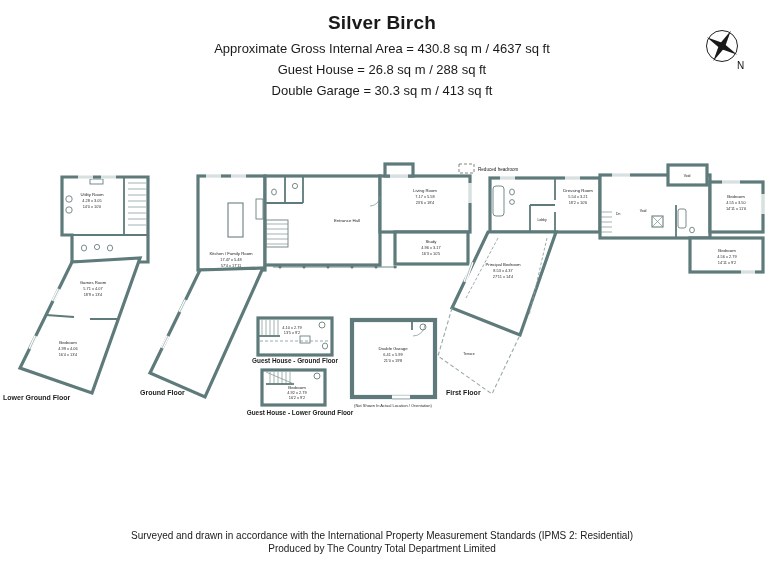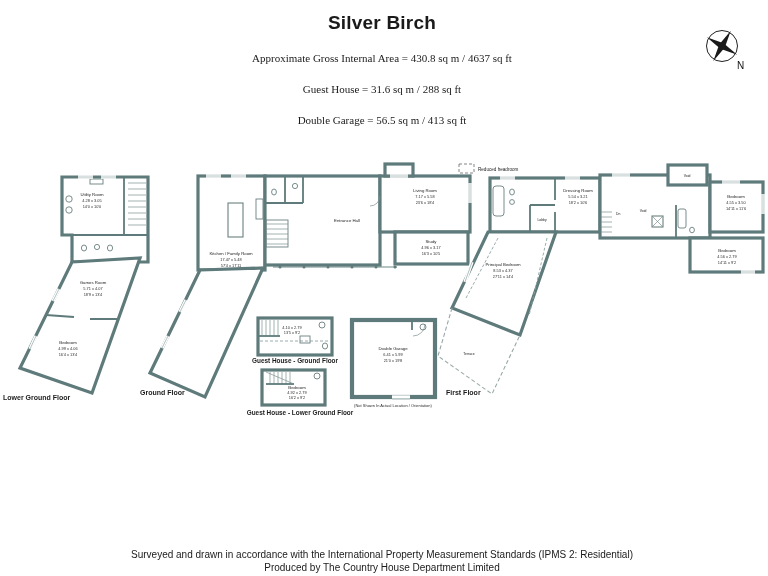--- a/index.html
+++ b/index.html
@@ -2,22 +2,22 @@
 <html><head>
 <meta charset="utf-8">
 <style>
   html,body { margin:0; padding:0; background:#fff; }
   .page {
     position:relative; width:768px; height:576px; background:#ffffff;
     font-family:"Liberation Sans", sans-serif; overflow:hidden; color:#1a1a1a;
   }
   .header { position:absolute; top:12px; left:0; width:764px; text-align:center; }
   .header h1 { margin:0 0 6px 0; font-size:19px; font-weight:bold; letter-spacing:0.2px; }
-  .header .sub { font-size:11px; line-height:13.2px; margin:18px;font-family:Liberation Serif, serif; }
-  .footer { position:absolute; top:548px; left:0; width:764px; text-align:center; font-size:10px; line-height:13px; }
+  .header .sub { font-size:13px; line-height:13.2px; margin:8px; }
+  .footer { position:absolute; top:529px; left:0; width:764px; text-align:center; font-size:10px; line-height:13px; }
   .compass-wrap { position:absolute; left:698px; top:22px; width:52px; height:52px; }
   .plans { position:absolute; left:0; top:150px; }
 
   
   .wall-ext    { fill:#ffffff; stroke:#5e7a7a; stroke-width:3.2; stroke-linejoin:miter; }
   .wall-garage { fill:#ffffff; stroke:#5e7a7a; stroke-width:4.2; }
   .wall-int    { stroke:#5e7a7a; stroke-width:1.8; fill:none; }
   .thin        { stroke:#7d8f8f; stroke-width:0.7; fill:none; }
   .thin2       { stroke:#5e7a7a; stroke-width:0.9; fill:none; }
   .fixture     { fill:none; stroke:#6b7f7f; stroke-width:0.9; }
@@ -40,22 +40,22 @@
   .compass-n   { font-size:10px; fill:#111; }
 </style>
 </head>
 <body>
 
 <div class="page">
 
   <div class="header">
     <h1>Silver Birch</h1>
     <p class="sub">Approximate Gross Internal Area = 430.8 sq m / 4637 sq ft</p>
-    <p class="sub">Guest House = 31.6 sq m / 288 sq ft</p>
-    <p class="sub">Double Garage = 56.5 sq m / 413 sq ft</p>
+    <p class="sub">Guest House = 26.8 sq m / 288 sq ft</p>
+    <p class="sub">Double Garage = 30.3 sq m / 413 sq ft</p>
   </div>
 
   <div class="compass-wrap">
     <svg width="52" height="52" viewBox="0 0 52 52">
       <g>
         <circle cx="24" cy="24" r="15.5" fill="none" stroke="#222" stroke-width="1"></circle>
         <polygon points="39.2,32.8 22.4,26.8 8.8,15.2 25.6,21.2" fill="#1a1a1a"></polygon>
         <polygon points="15.2,39.2 26.8,25.6 32.8,8.8 21.2,22.4" fill="#1a1a1a"></polygon>
       </g>
       <text x="39" y="47" class="compass-n">N</text>
@@ -239,16 +239,16 @@
       </g>
       <text class="rm-name" x="393" y="350">Double Garage</text>
       <text class="rm-dim" x="393" y="356">6.41 x 5.99</text>
       <text class="rm-dim" x="393" y="362">21'0 x 19'8</text>
       <text class="note-txt" x="393" y="407">(Not Shown In Actual Location / Orientation)</text>
     </g>
   </svg>
 
   <div class="footer">
     <div>Surveyed and drawn in accordance with the International Property Measurement Standards (IPMS 2: Residential)</div>
-    <div>Produced by The Country House Department Limited</div>
+    <div>Produced by The Country Total Department Limited</div>
   </div>
 
 </div>
 
 </body></html>

